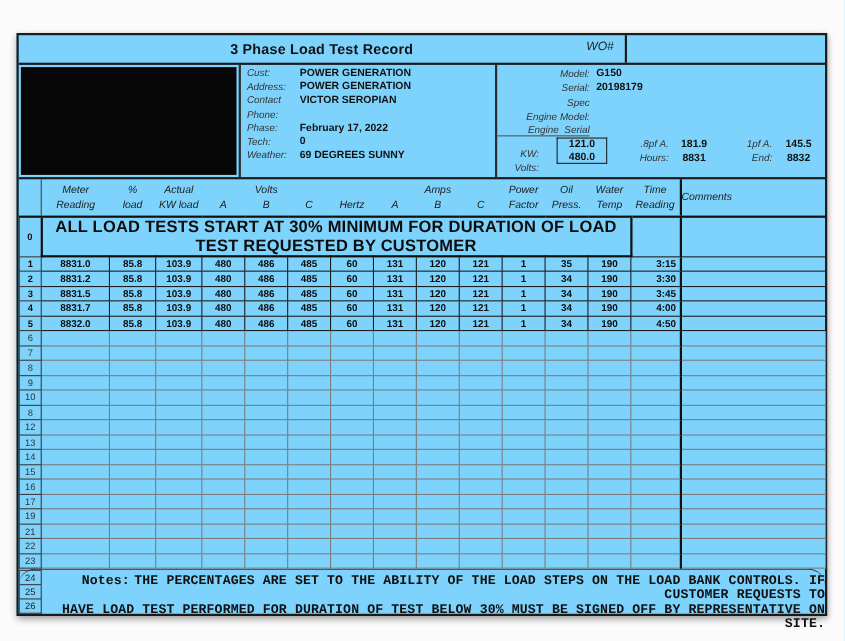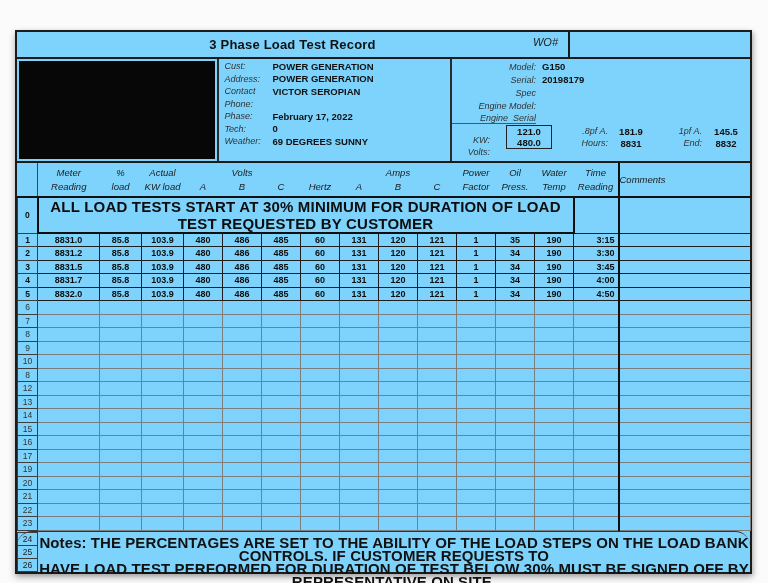--- a/index.html
+++ b/index.html
@@ -60,21 +60,21 @@
   tr.empty td{border:1px solid #7d7d7d;color:#333;}
   td.num{font-weight:normal;font-size:8.5px;color:#222;border:1px solid #3d3d3d !important;}
   td.banner{border:2px solid #0f0f0f !important;font-weight:bold;font-size:15px;letter-spacing:.2px;}
   td.time{text-align:right;padding-right:3px;}
   td.cmt{border-left:2px solid #111 !important;}
   
   .notes{display:flex;height:40px;border-top:1px solid #333;border-radius:15px;}
   .notes-nums{width:21px;display:flex;flex-direction:column;flex:none;box-sizing:border-box;}
   .nnum{flex:1;border:1px solid #3d3d3d;border-top:none;font-size:8.5px;color:#222;display:flex;align-items:center;justify-content:center;box-sizing:border-box;}
   .nnum:first-child{border-top:1px solid #3d3d3d;}
-  .notes-body{flex:1;text-align:center;padding-top:4px;font-weight:bold;font-size:15px;letter-spacing:.1px;}
+  .notes-body{flex:1;text-align:right;padding-top:4px;font-weight:bold;font-size:12px;letter-spacing:.1px;font-family:Liberation Mono, monospace;}
   .notes-line{line-height:13px;}
   .notes-label{font-weight:bold;margin-right:4px;}
 </style>
 </head>
 <body>
 
 <div class="form">
 
   <div class="title-row">
     <div class="title-left">
@@ -571,38 +571,20 @@
           <td></td>
           <td></td>
           <td></td>
           <td></td>
           <td></td>
           <td></td>
           <td class="time"></td>
           <td class="cmt"></td>
         </tr>
         <tr class="empty">
-          <td class="num">20</td>
-          <td></td>
-          <td></td>
-          <td></td>
-          <td></td>
-          <td></td>
-          <td></td>
-          <td></td>
-          <td></td>
-          <td></td>
-          <td></td>
-          <td></td>
-          <td></td>
-          <td></td>
-          <td class="time"></td>
-          <td class="cmt"></td>
-        </tr>
-        <tr class="empty">
           <td class="num">21</td>
           <td></td>
           <td></td>
           <td></td>
           <td></td>
           <td></td>
           <td></td>
           <td></td>
           <td></td>
           <td></td>

